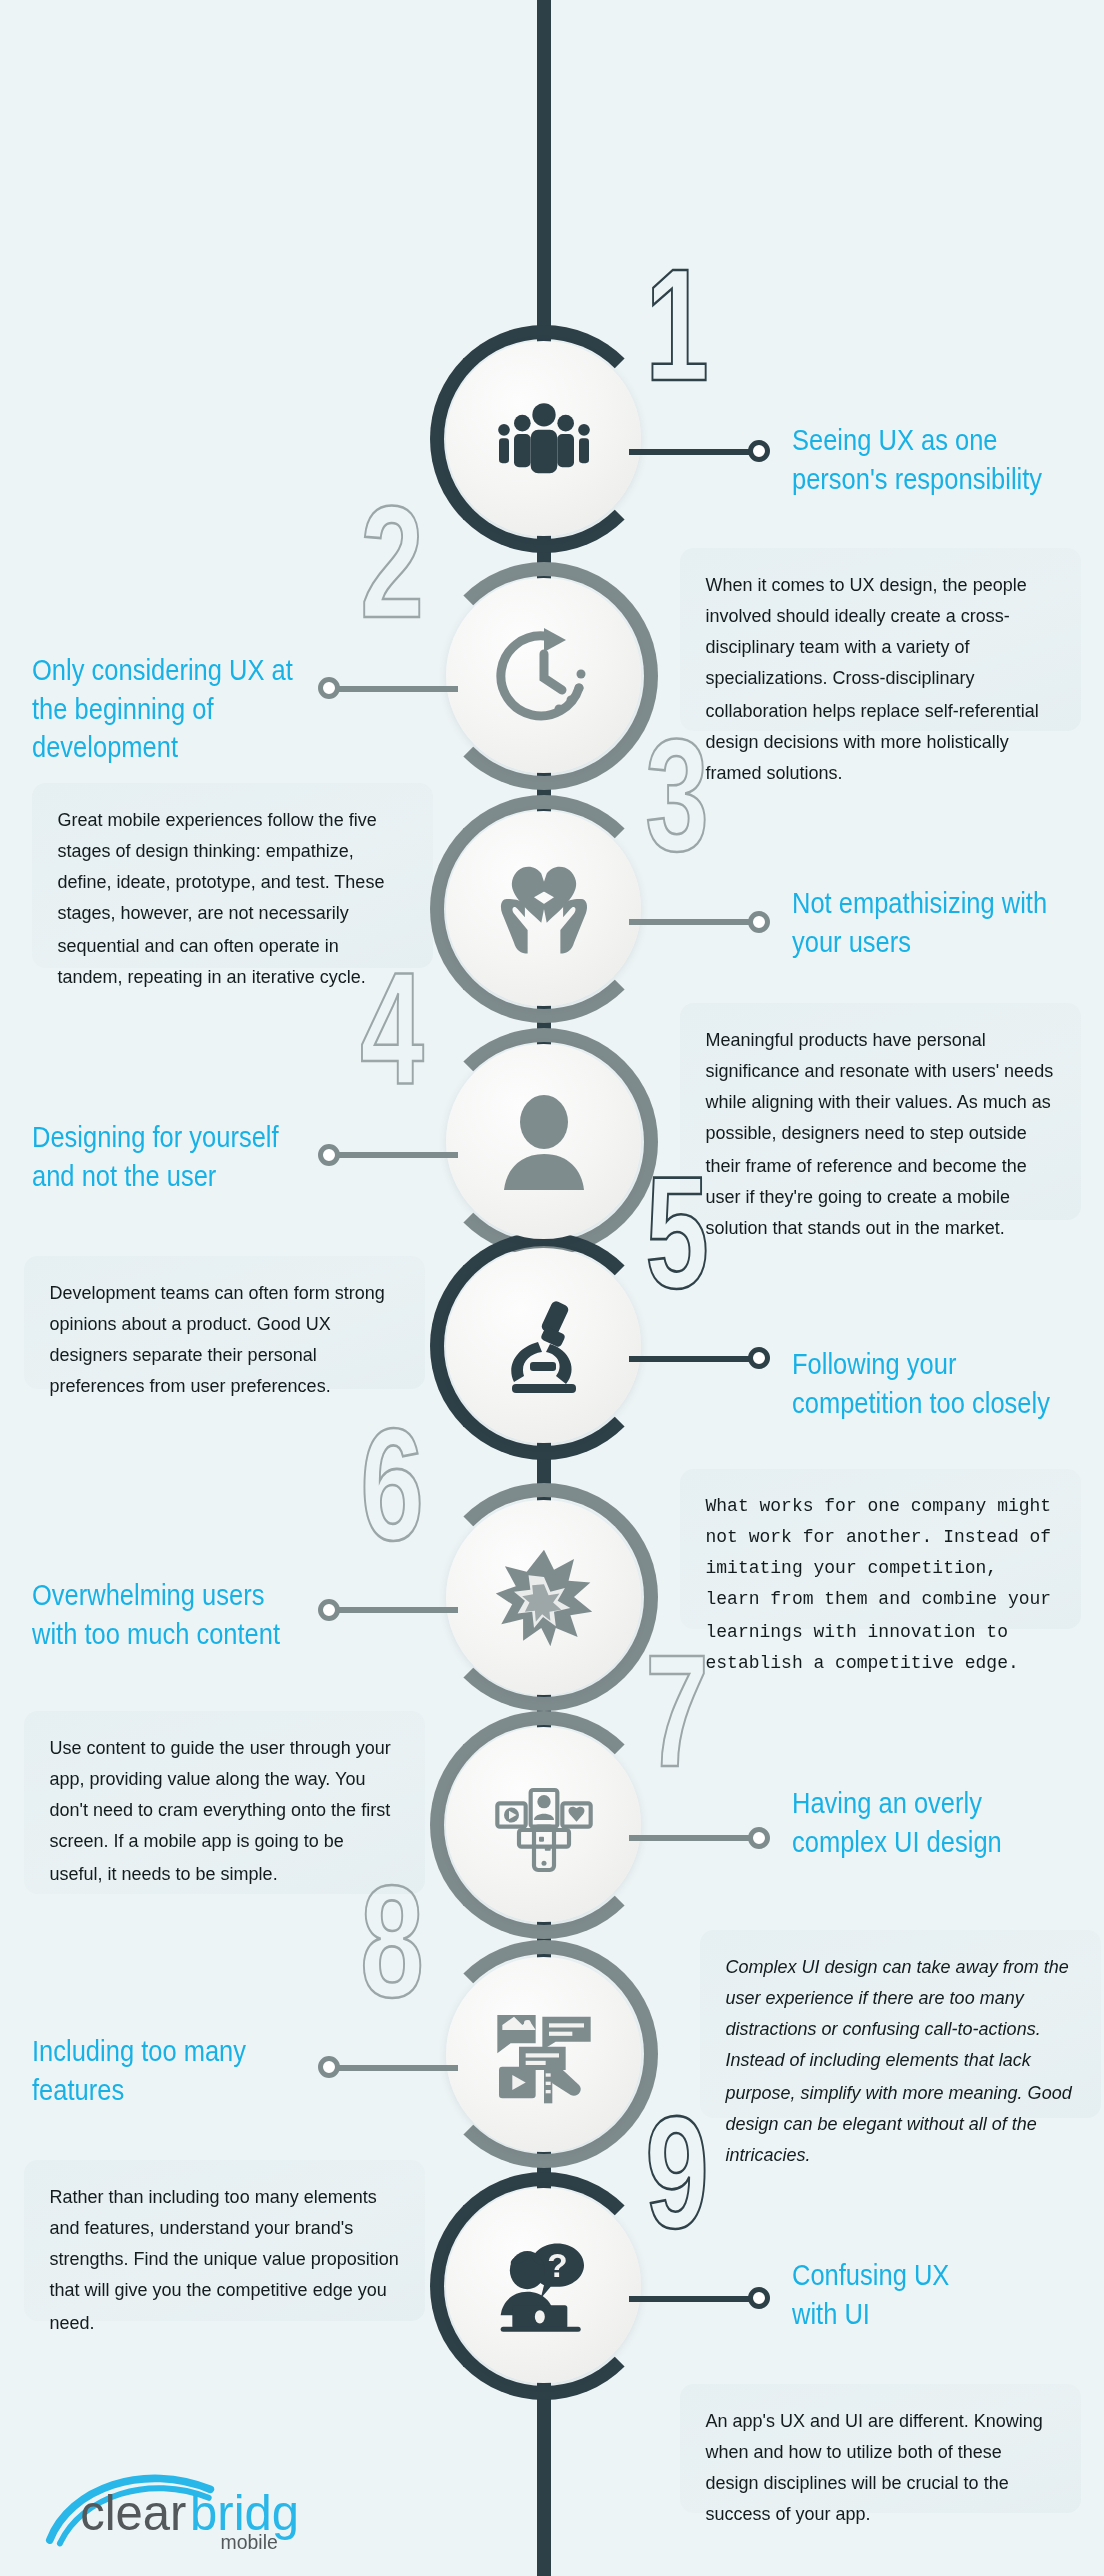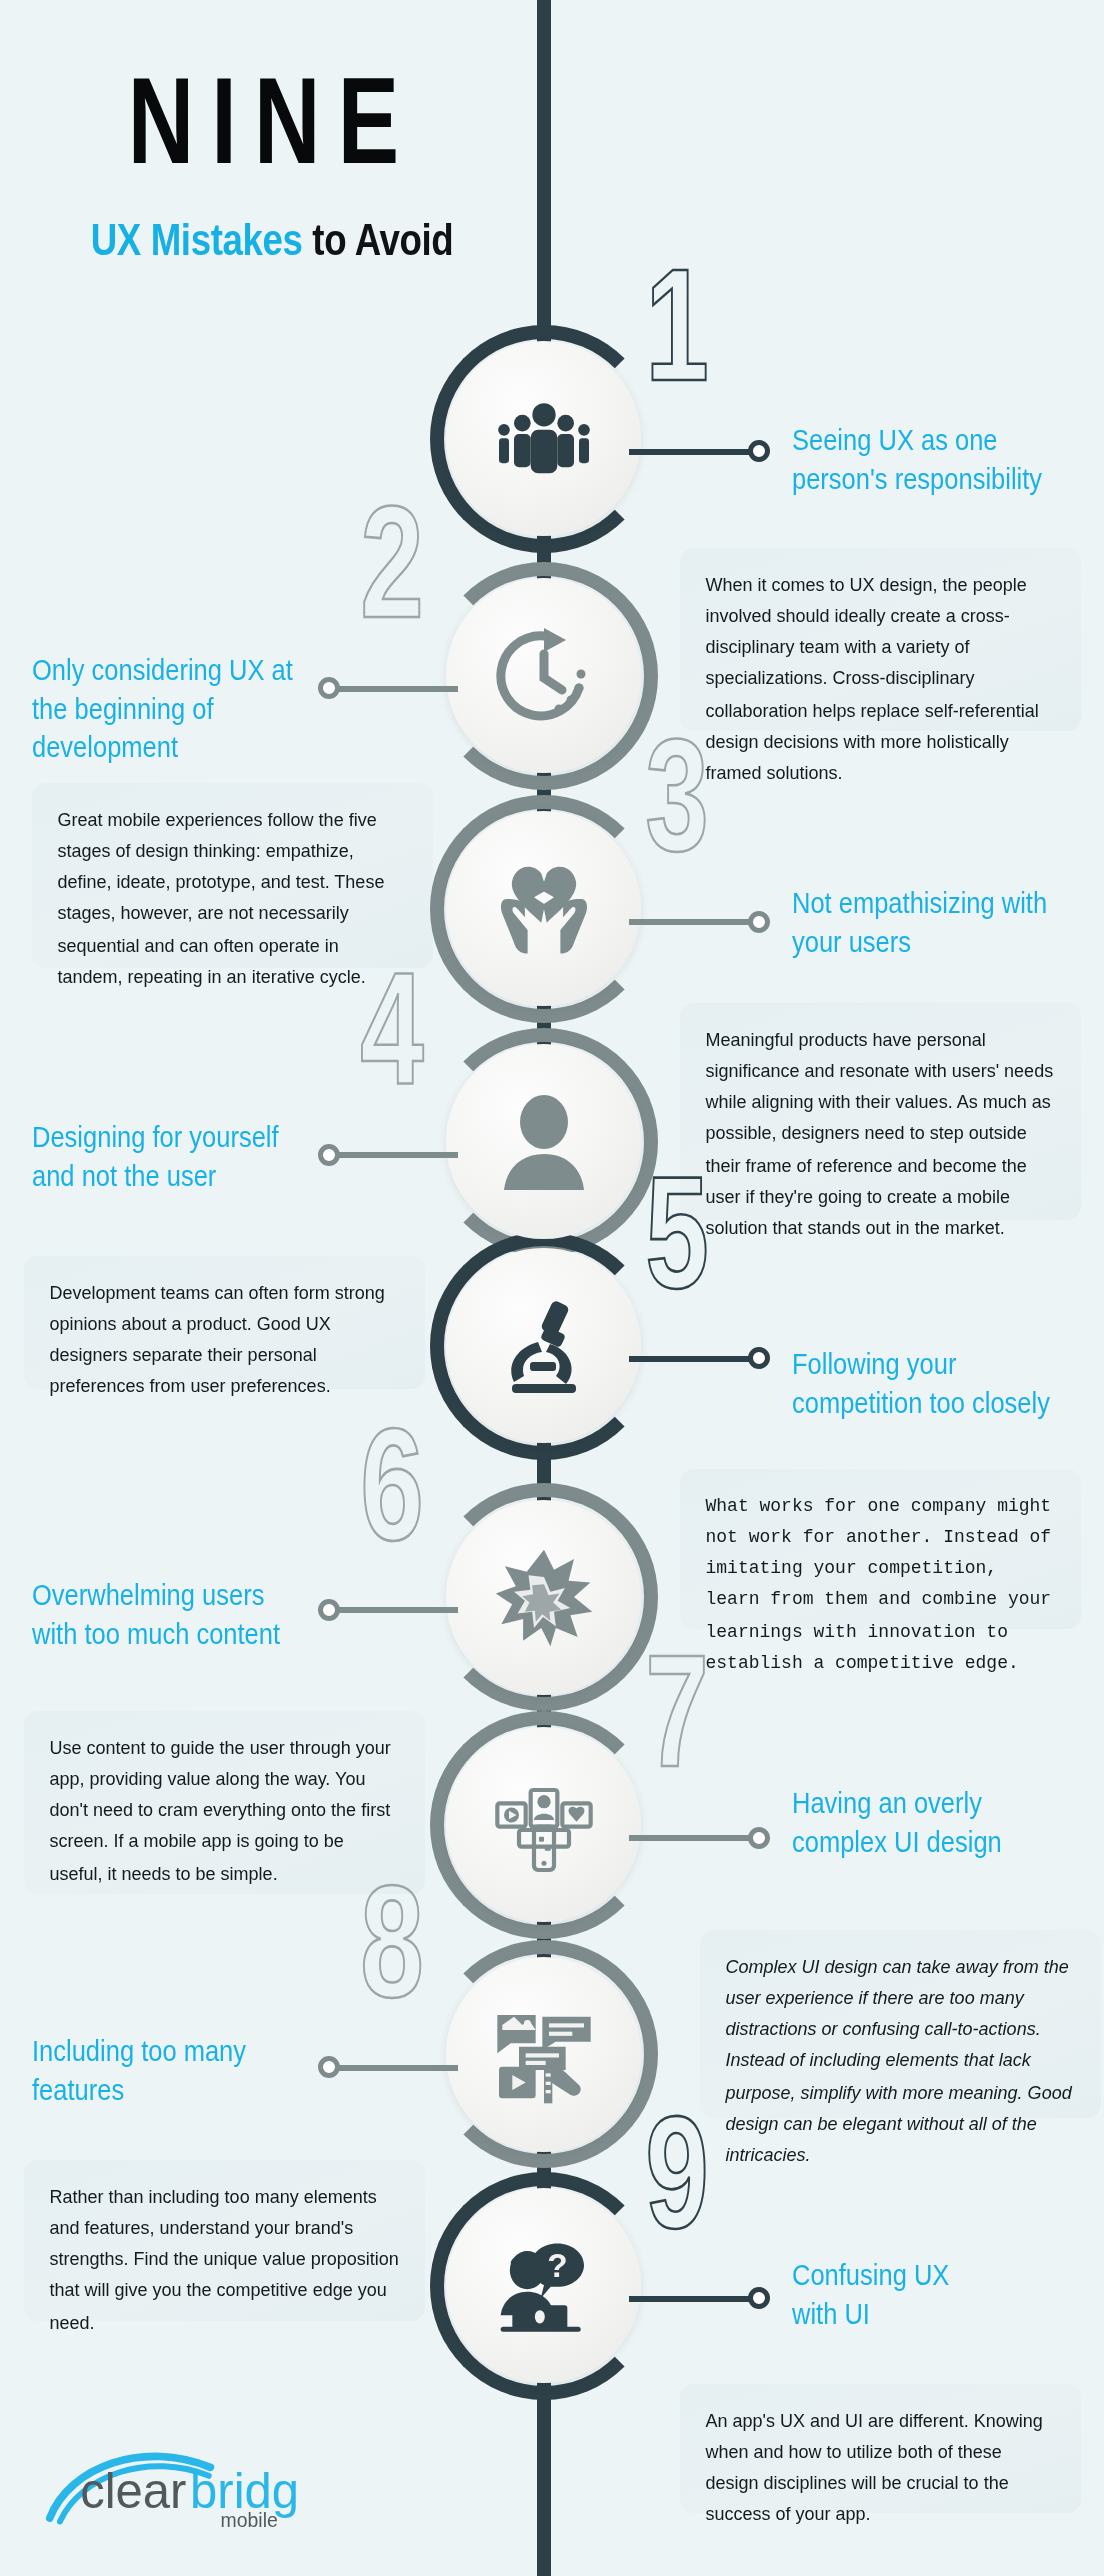--- a/index.html
+++ b/index.html
@@ -142,35 +142,29 @@
     margin:0;
     font-size:18px;
     line-height:1.62;
     color:#141b1e;
     transform:scaleY(1.07);
     transform-origin:left top;
     letter-spacing:0px;
   }
 
   
-  .footer{position:absolute;left:44px;bottom:38px;z-index:4;}
+  .footer{position:absolute;left:44px;bottom:16px;z-index:4;}
 </style>
 </head>
 <body>
 
 <div class="page">
 
   <div class="spine"></div>
 
-  <div class="header">
-    <div class="title-nine">NINE</div>
-    <div class="subtitle">
-      <span class="accent">UX Mistakes</span><span> to Avoid</span>
-    </div>
-  </div>
 
   <div id="rows">
       <div class="row" style="top: 0px;">
         <div class="arc dark" style="left: 430px; top: 325px;"></div>
         <div class="circle" style="left: 446px; top: 341px;">
     <svg viewBox="0 0 120 90">
       <g fill="#2d3f47">
         <circle cx="12" cy="34" r="7"></circle>
               <rect x="6" y="44" width="12" height="30" rx="4"></rect>
         <circle cx="34" cy="26" r="10"></circle>

